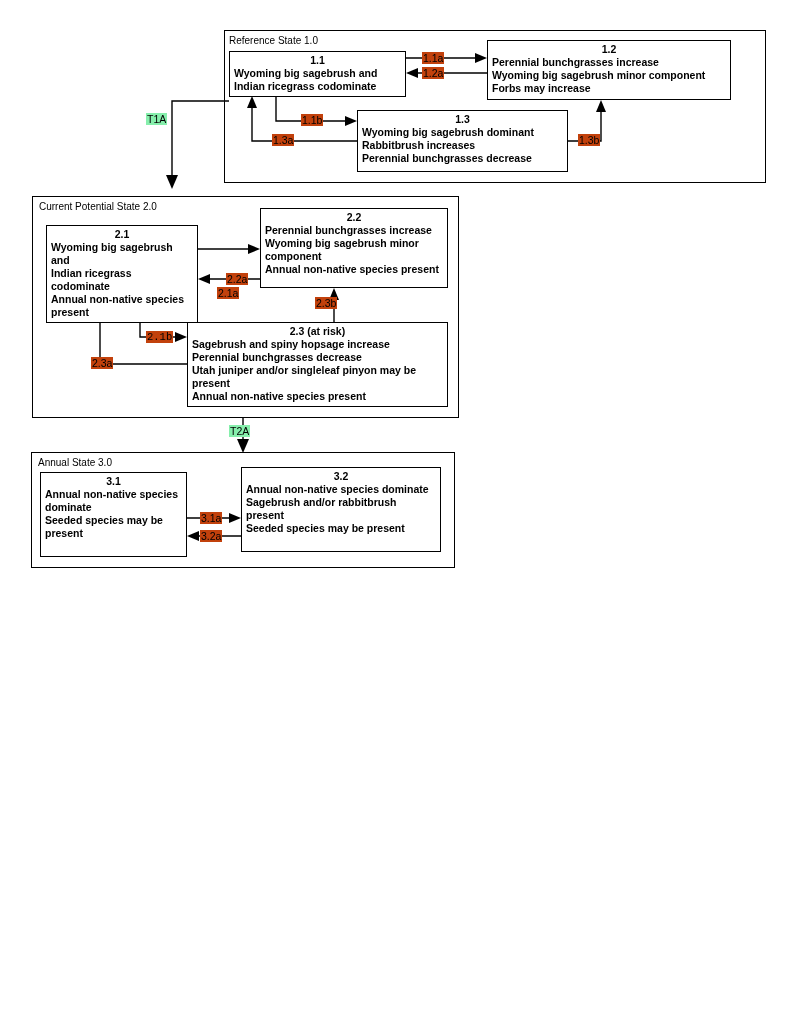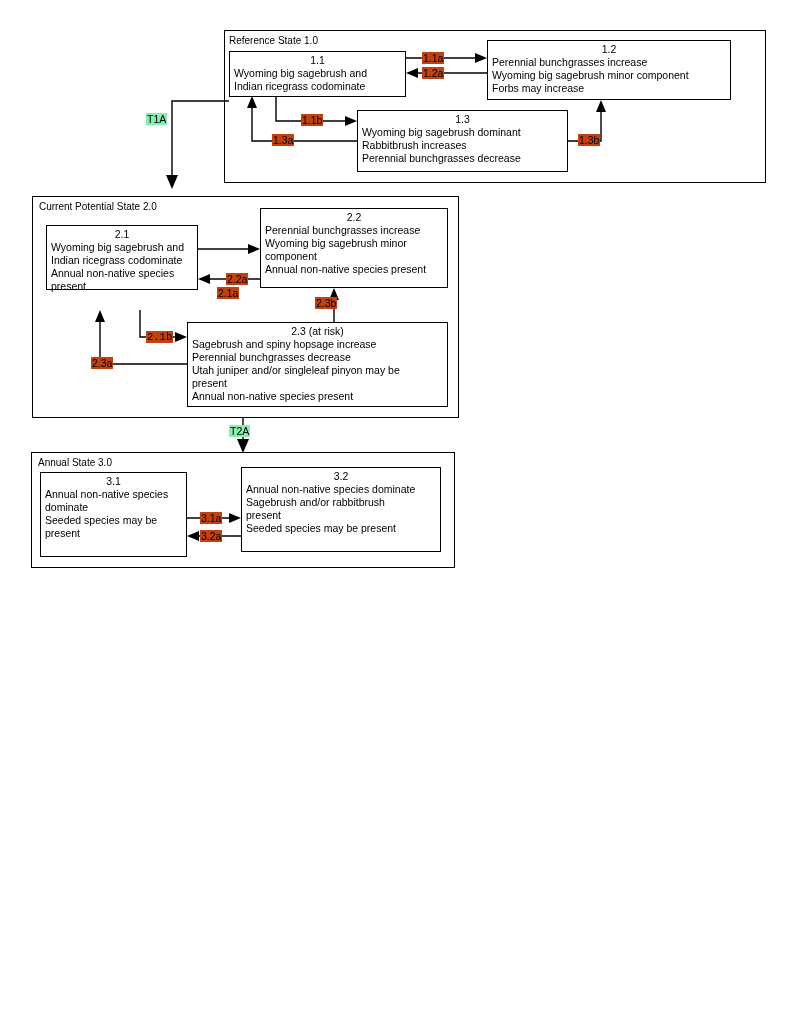--- a/index.html
+++ b/index.html
@@ -33,20 +33,21 @@
     white-space: nowrap;
     color: #000000;
   }
   
   .phase-box {
     position: absolute;
     border: 1.5px solid #000000;
     box-sizing: border-box;
     background: #ffffff;
     padding: 2px 4px 3px 4px;
+    font-weight: bold;
   }
   .phase-num {
     text-align: center;
     font-size: 10.5px;
     line-height: 13px;
     white-space: nowrap;
   }
   .phase-lines {
     font-size: 10.5px;
     line-height: 13px;
@@ -202,21 +203,21 @@
   <div class="conn-label" style="left:422px; top:67px;">1.2a</div>
   <div class="conn-label" style="left:301px; top:114px;">1.1b</div>
   <div class="conn-label" style="left:272px; top:134px;">1.3a</div>
   <div class="conn-label" style="left:578px; top:134px;">1.3b</div>
 
   <div class="trans-label" style="left:146px; top:113px;">T1A</div>
 
   <div class="state-box" style="left:32px; top:196px; width:427px; height:222px;"></div>
   <div class="state-title" style="left:39px; top:200px;">Current Potential State 2.0</div>
 
-  <div class="phase-box" style="left:46px; top:225px; width:152px; height:65px;">
+  <div class="phase-box" style="left:46px; top:225px; width:152px; height:98px;">
     <div class="phase-num">2.1</div>
     <div class="phase-lines">
       <div>Wyoming big sagebrush and</div>
       <div>Indian ricegrass codominate</div>
       <div>Annual non-native species</div>
       <div>present</div>
     </div>
   </div>
 
   <div class="phase-box" style="left:260px; top:208px; width:188px; height:80px;">

